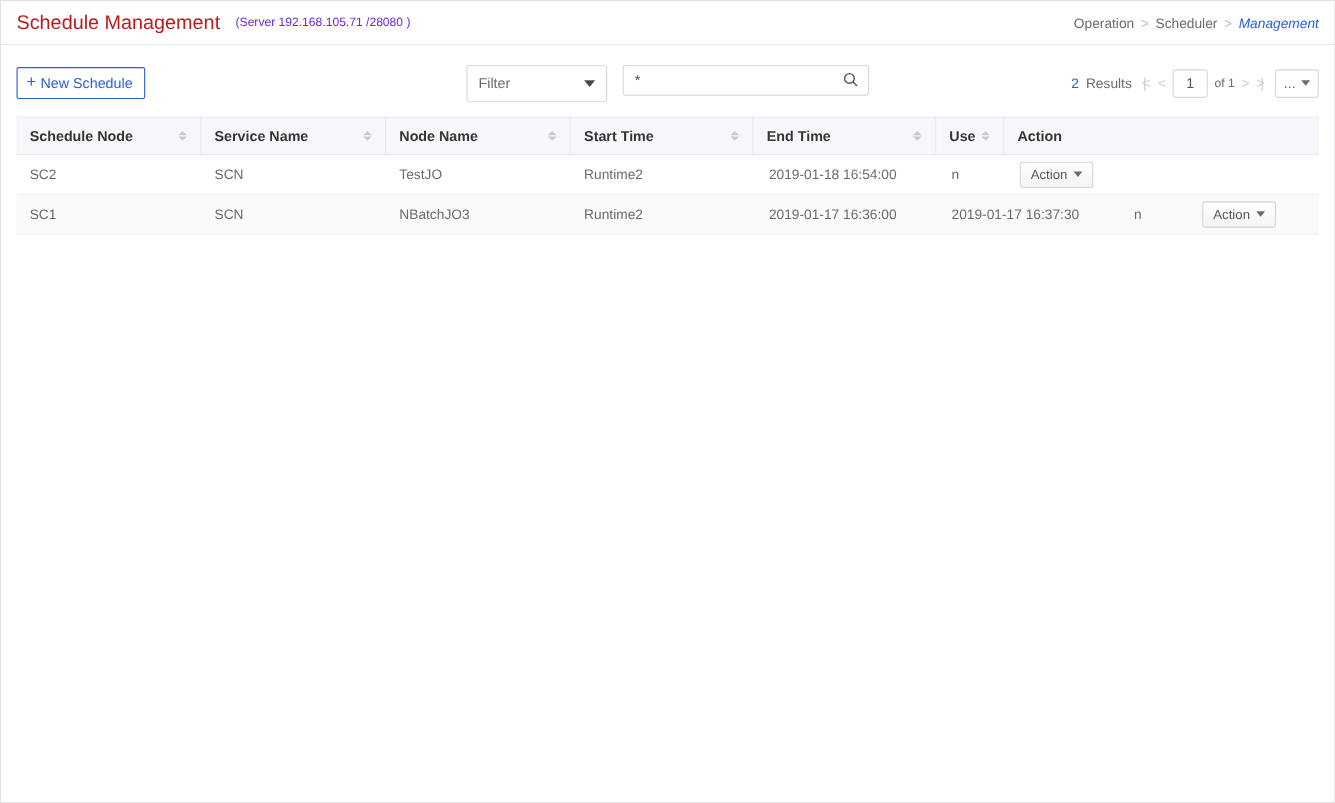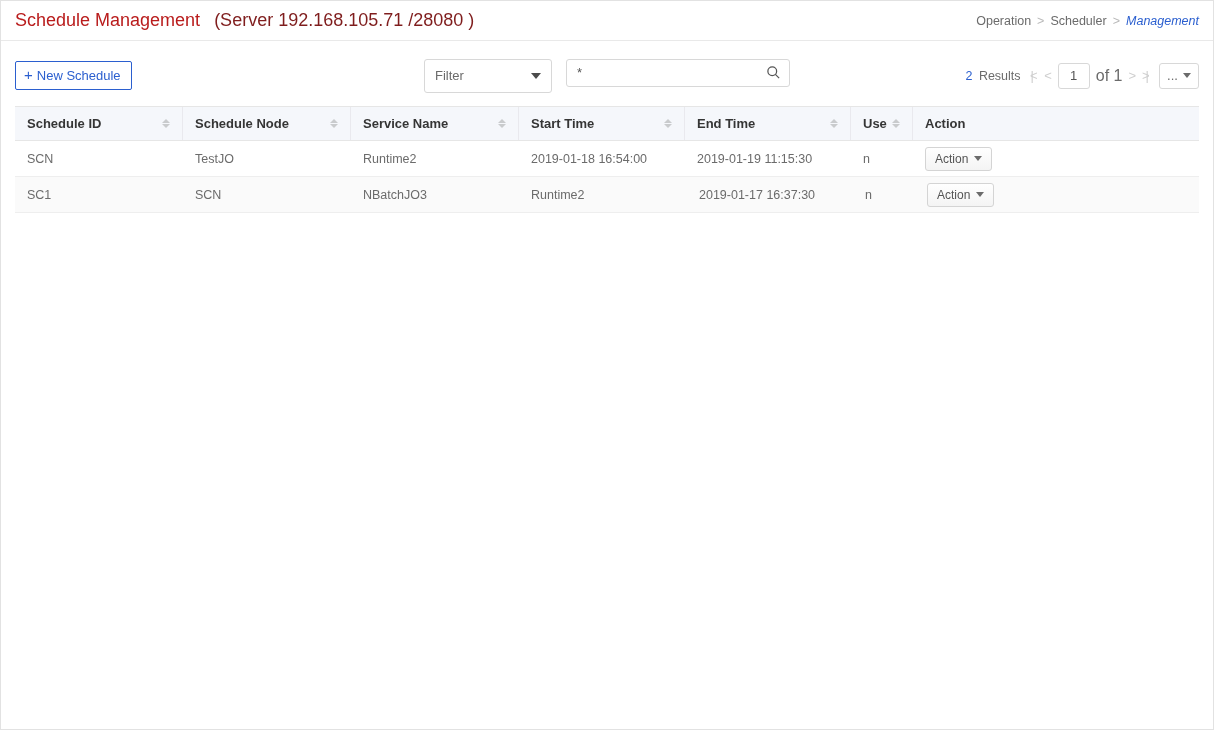--- a/index.html
+++ b/index.html
@@ -25,22 +25,22 @@
     align-items: center;
     padding: 0 14px;
   }
   .page-title {
     color: #b91c1c;
     font-size: 18px;
     font-weight: 500;
     margin-right: 14px;
   }
   .server-info {
-    color: #7f1d1d;
-    font-size: 18px;
+    color: #6d28d9;
+    font-size: 11px;
   }
   .breadcrumb {
     margin-left: auto;
     font-size: 12.5px;
     color: #6b6b6b;
     display: flex;
     align-items: center;
     gap: 6px;
   }
   .breadcrumb .bc-sep { color: #b9b9b9; }
@@ -146,21 +146,21 @@
   }
   .page-input {
     width: 32px;
     height: 26px;
     border: 1px solid #d8d8d8;
     border-radius: 3px;
     text-align: center;
     font-size: 13px;
     color: #555;
   }
-  .of-total { color: #6b6b6b; font-size: 16px; }
+  .of-total { color: #6b6b6b; font-size: 11px; }
   .more-btn {
     border: 1px solid #d8d8d8;
     border-radius: 3px;
     width: 40px;
     height: 26px;
     display: flex;
     align-items: center;
     justify-content: center;
     gap: 5px;
     cursor: pointer;
@@ -305,41 +305,41 @@
       </div>
       <div class="more-btn">
         <span>...</span>
         <span class="caret-down small"></span>
       </div>
     </div>
   </div>
 
   <div class="table">
     <div class="thead">
-      <div class="th c-id">
-        <span>Schedule ID</span>
-        <span class="sort-icons">
-            <span class="up"></span>
-            <span class="down"></span>
-          </span>
-      </div>
       <div class="th c-name">
         <span>Schedule Node</span>
         <span class="sort-icons">
             <span class="up"></span>
             <span class="down"></span>
           </span>
       </div>
       <div class="th c-svc">
         <span>Service Name</span>
         <span class="sort-icons">
             <span class="up"></span>
             <span class="down"></span>
           </span>
       </div>
+      <div class="th c-node">
+        <span>Node Name</span>
+        <span class="sort-icons">
+            <span class="up"></span>
+            <span class="down"></span>
+          </span>
+      </div>
       <div class="th c-start">
         <span>Start Time</span>
         <span class="sort-icons">
             <span class="up"></span>
             <span class="down"></span>
           </span>
       </div>
       <div class="th c-end">
         <span>End Time</span>
         <span class="sort-icons">
@@ -354,38 +354,39 @@
             <span class="down"></span>
           </span>
       </div>
       <div class="th c-action">
         <span>Action</span>
       </div>
     </div>
 
     <div class="tbody">
       <div class="tr">
+        <div class="td c-id">SC2</div>
         <div class="td c-name">SCN</div>
         <div class="td c-svc">TestJO</div>
         <div class="td c-node">Runtime2</div>
         <div class="td c-start">2019-01-18 16:54:00</div>
-        <div class="td c-end">2019-01-19 11:15:30</div>
         <div class="td c-use">n</div>
         <div class="td c-action">
           <div class="action-btn">
             <span>Action</span>
             <span class="caret-down small"></span>
           </div>
         </div>
       </div>
       <div class="tr">
         <div class="td c-id">SC1</div>
         <div class="td c-name">SCN</div>
         <div class="td c-svc">NBatchJO3</div>
         <div class="td c-node">Runtime2</div>
+        <div class="td c-start">2019-01-17 16:36:00</div>
         <div class="td c-end">2019-01-17 16:37:30</div>
         <div class="td c-use">n</div>
         <div class="td c-action">
           <div class="action-btn">
             <span>Action</span>
             <span class="caret-down small"></span>
           </div>
         </div>
       </div>
     </div>

